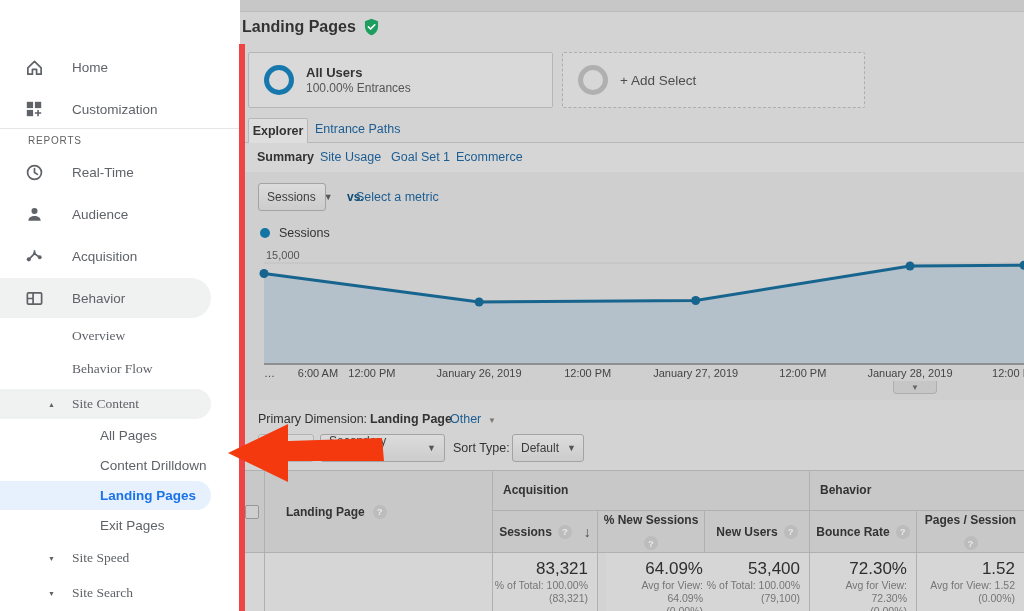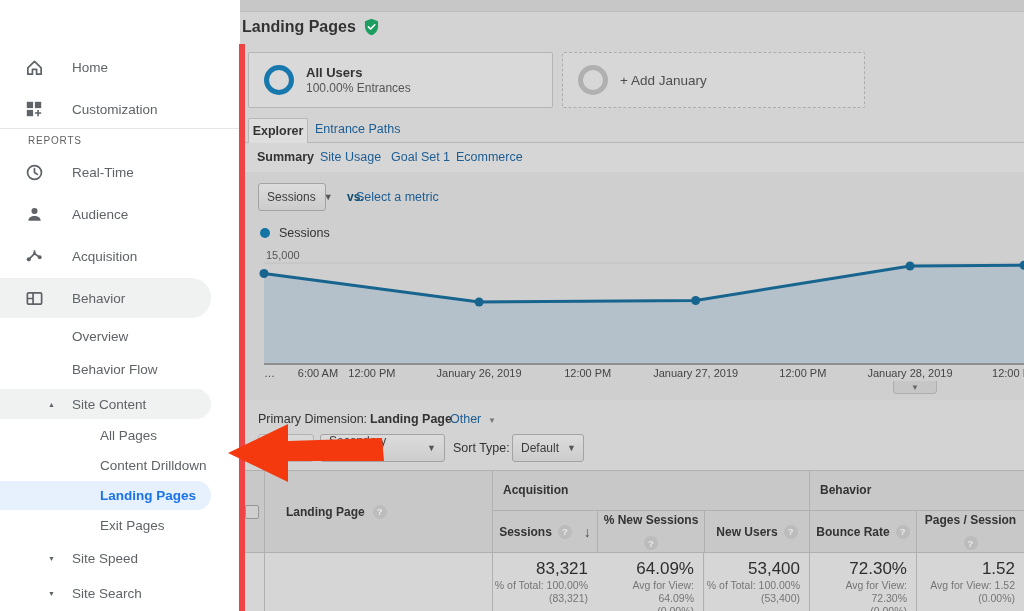--- a/index.html
+++ b/index.html
@@ -6,21 +6,21 @@
   body{width:1024px;height:611px;position:relative;overflow:hidden;
        font-family:"Liberation Sans","DejaVu Sans",sans-serif;
        background:#ffffff;-webkit-font-smoothing:antialiased;}
   
   .sidebar{position:absolute;left:0;top:4px;width:239px;height:611px;background:#ffffff;
            border-right:6px solid #ef4444;z-index:5;margin-top:40px;}
   .nav-row{position:absolute;left:0;width:239px;height:30px;display:flex;align-items:center;
            color:#5f6368;font-size:13.5px;cursor:pointer;}
   .nav-row .ico{position:absolute;left:24px;width:20px;height:20px;display:flex;align-items:center;justify-content:center;}
   .nav-row .lbl{position:absolute;left:72px;white-space:nowrap;}
-  .nav-row .lbl2{position:absolute;left:72px;white-space:nowrap;}
+  .nav-row .lbl2{position:absolute;left:72px;white-space:nowrap;font-family:Liberation Serif, serif;}
   .nav-row .lbl3{position:absolute;left:100px;white-space:nowrap;}
   .nav-row .tri{position:absolute;left:48px;font-size:7px;color:#5f6368;}
   .pill-gray{background:#f0f1f1;border-radius:0 21px 21px 0;}
   .pill-blue{background:#e7f0fd;border-radius:0 17px 17px 0;}
   .sel-blue{color:#1a73e8;font-weight:bold;}
   .sidebar-divider{position:absolute;left:0;top:84px;width:239px;height:1px;background:#e6e6e6;}
   .reports-label{position:absolute;left:28px;top:91px;font-size:10px;letter-spacing:.8px;color:#616161;}
   
   .content{position:absolute;left:240px;top:0;width:784px;height:611px;background:#d3d3d3;overflow:hidden;}
   .topstrip{position:absolute;left:0;top:0;width:784px;height:11px;background:#c7c7c7;border-bottom:1px solid #bdbdbd;}
@@ -188,21 +188,21 @@
 
   <div class="seg-card seg-users">
     <div class="donut" style="border:5px solid #1778ad"></div>
     <div style="margin-left:12px">
       <div class="seg-title">All Users</div>
       <div class="seg-sub">100.00% Entrances</div>
     </div>
   </div>
   <div class="seg-card seg-add">
     <div class="donut" style="border:5px solid #b0b0b0"></div>
-    <div style="margin-left:12px;font-size:13.5px">+ Add January</div>
+    <div style="margin-left:12px;font-size:13.5px">+ Add Select</div>
   </div>
 
   <div class="tab-active">
     <span>Explorer</span>
   </div>
   <div class="tab-link blue">
     <span>Entrance Paths</span>
   </div>
   <div class="tabs-line"></div>
   <div class="subnav">
@@ -312,29 +312,29 @@
       <span class="qmark">?</span>
     </div>
 
     <div class="tcell totcell" style="left:0;top:82px;width:25px;height:59px"></div>
     <div class="tcell totcell" style="left:25px;top:82px;width:228px;height:59px"></div>
     <div class="tcell totcell" style="left:253px;top:82px;width:105px;height:59px">
       <div class="totval">83,321</div>
       <div class="totsub">% of Total: 100.00%</div>
       <div class="totsub">(83,321)</div>
     </div>
-    <div class="tcell totcell" style="left:357px;top:82px;width:107px;height:59px">
+    <div class="tcell totcell" style="left:366px;top:82px;width:107px;height:59px">
       <div class="totval">64.09%</div>
       <div class="totsub">Avg for View: 64.09%</div>
       <div class="totsub">(0.00%)</div>
     </div>
     <div class="tcell totcell" style="left:465px;top:82px;width:105px;height:59px">
       <div class="totval">53,400</div>
       <div class="totsub">% of Total: 100.00%</div>
-      <div class="totsub">(53,400)</div>
+      <div class="totsub">(79,100)</div>
     </div>
     <div class="tcell totcell" style="left:570px;top:82px;width:107px;height:59px">
       <div class="totval">72.30%</div>
       <div class="totsub">Avg for View: 72.30%</div>
       <div class="totsub">(0.00%)</div>
     </div>
     <div class="tcell totcell" style="left:677px;top:82px;width:107px;height:59px;border-right:none">
       <div class="totval">1.52</div>
       <div class="totsub">Avg for View: 1.52</div>
       <div class="totsub">(0.00%)</div>

